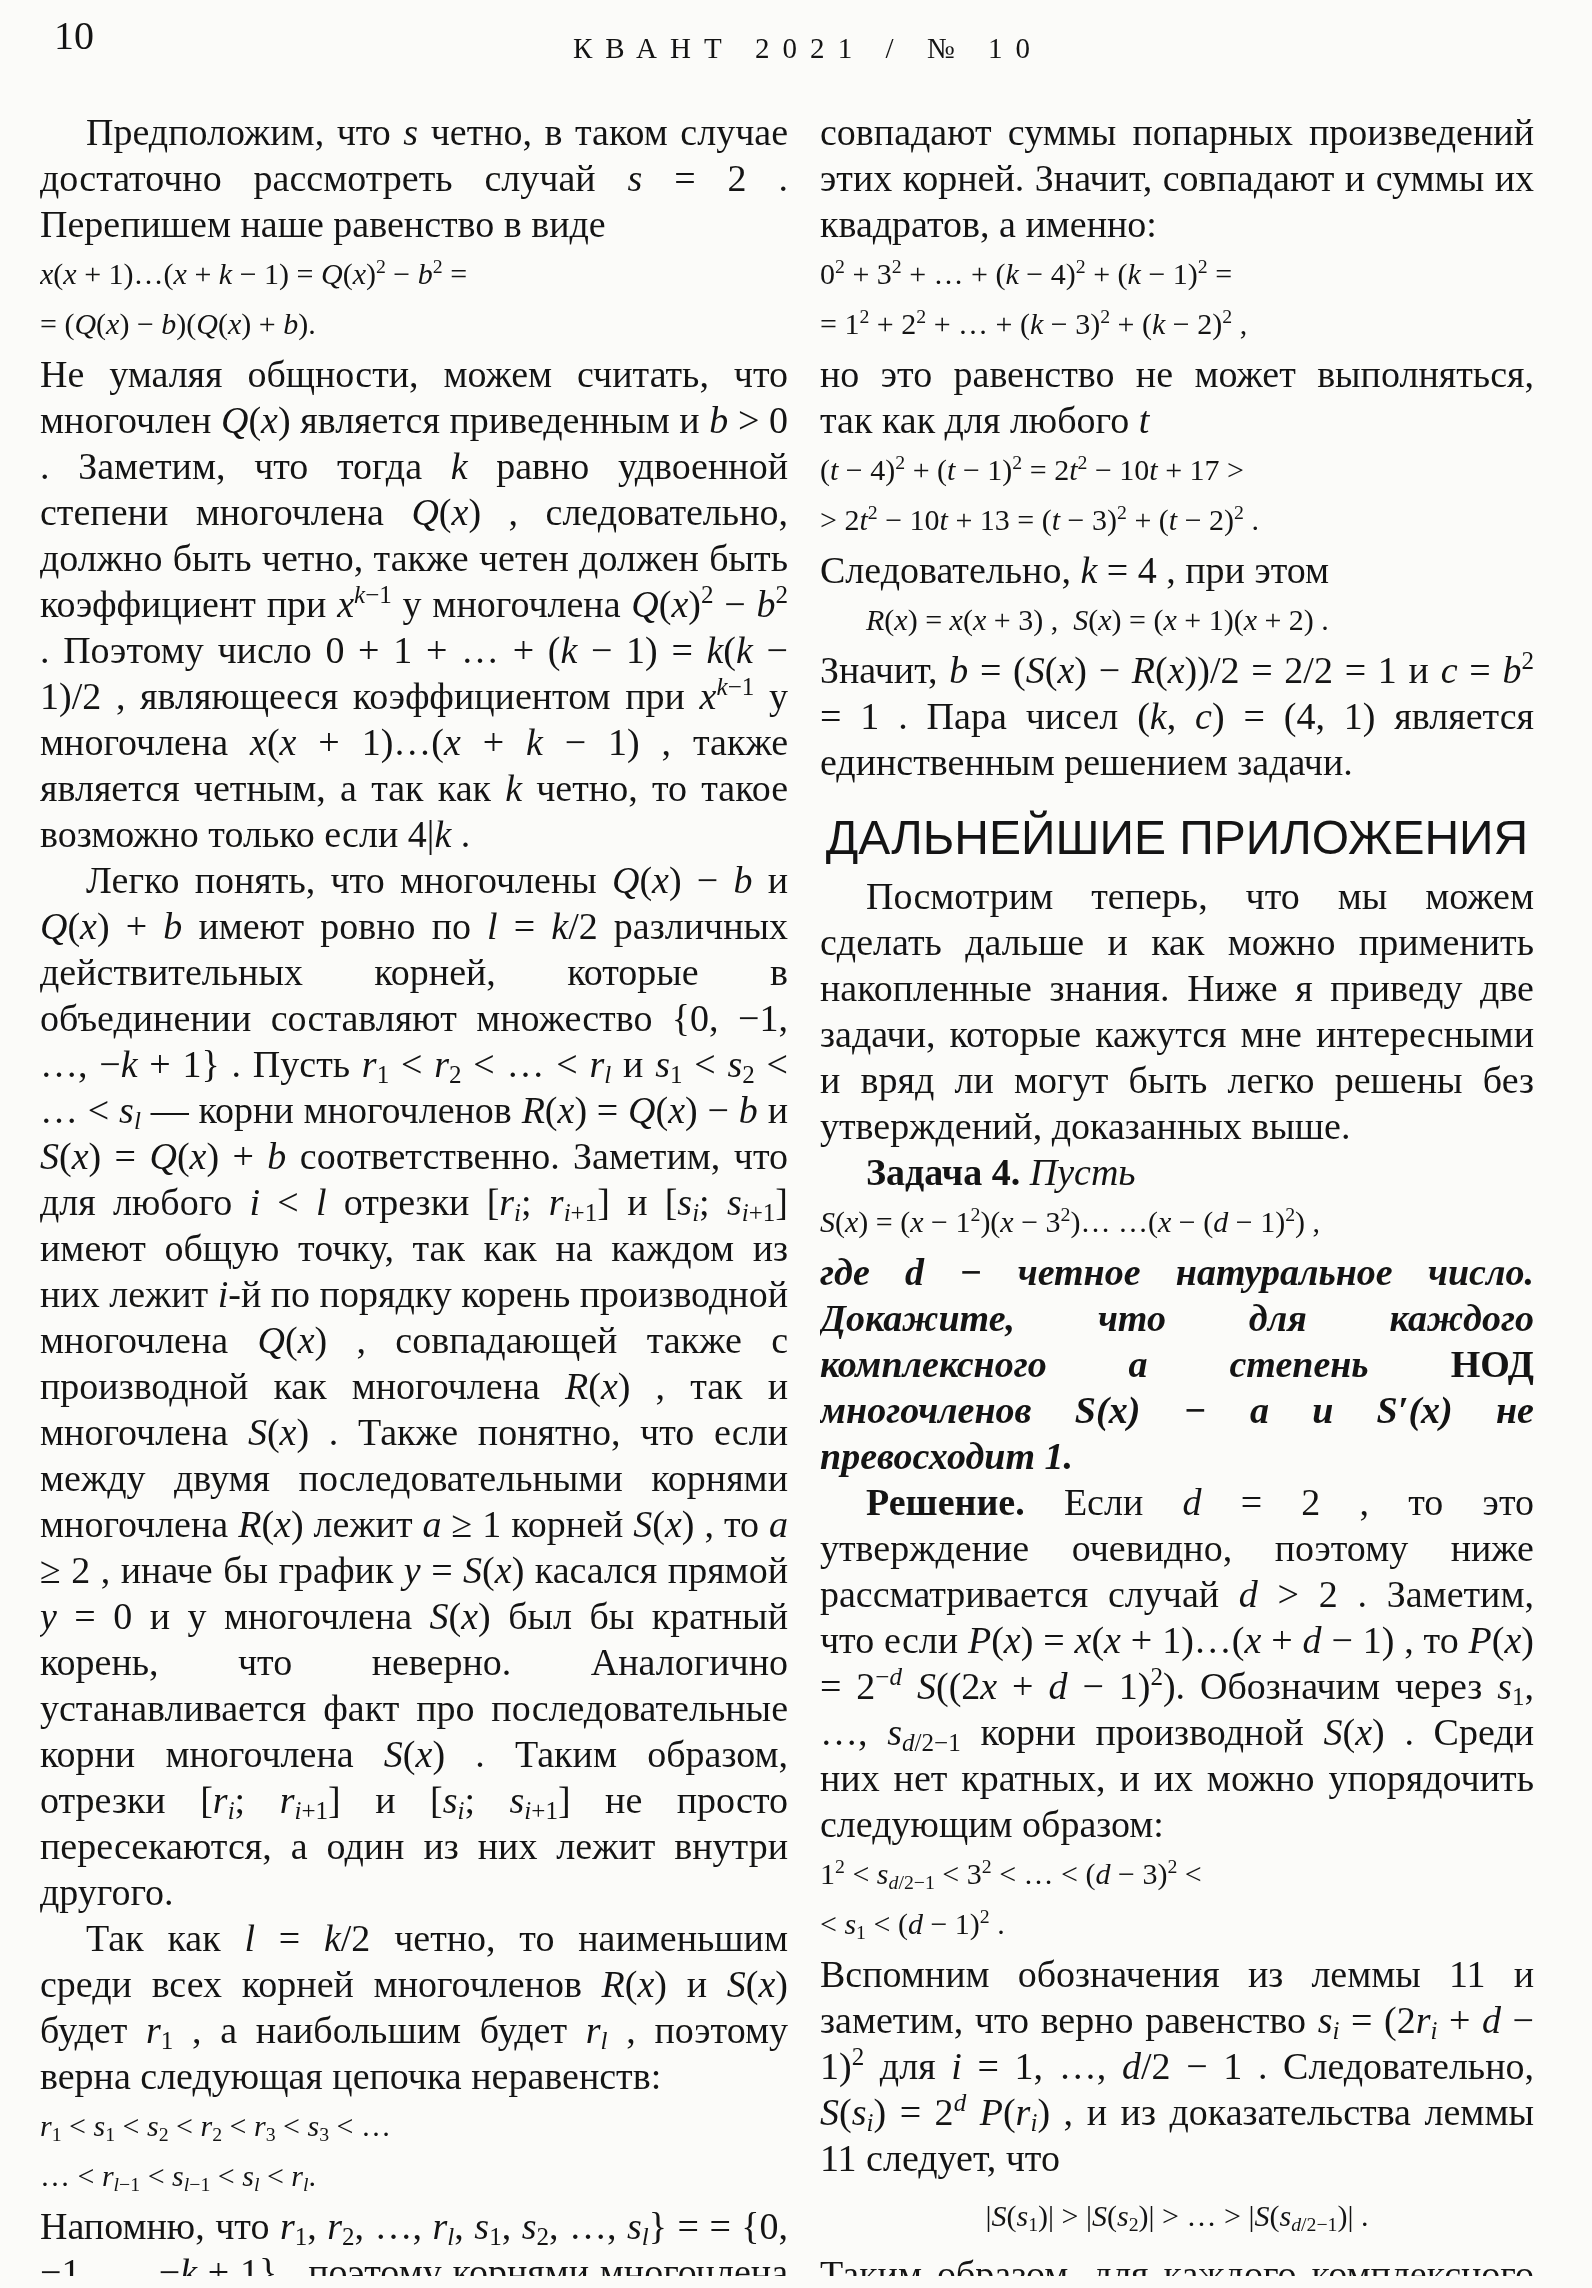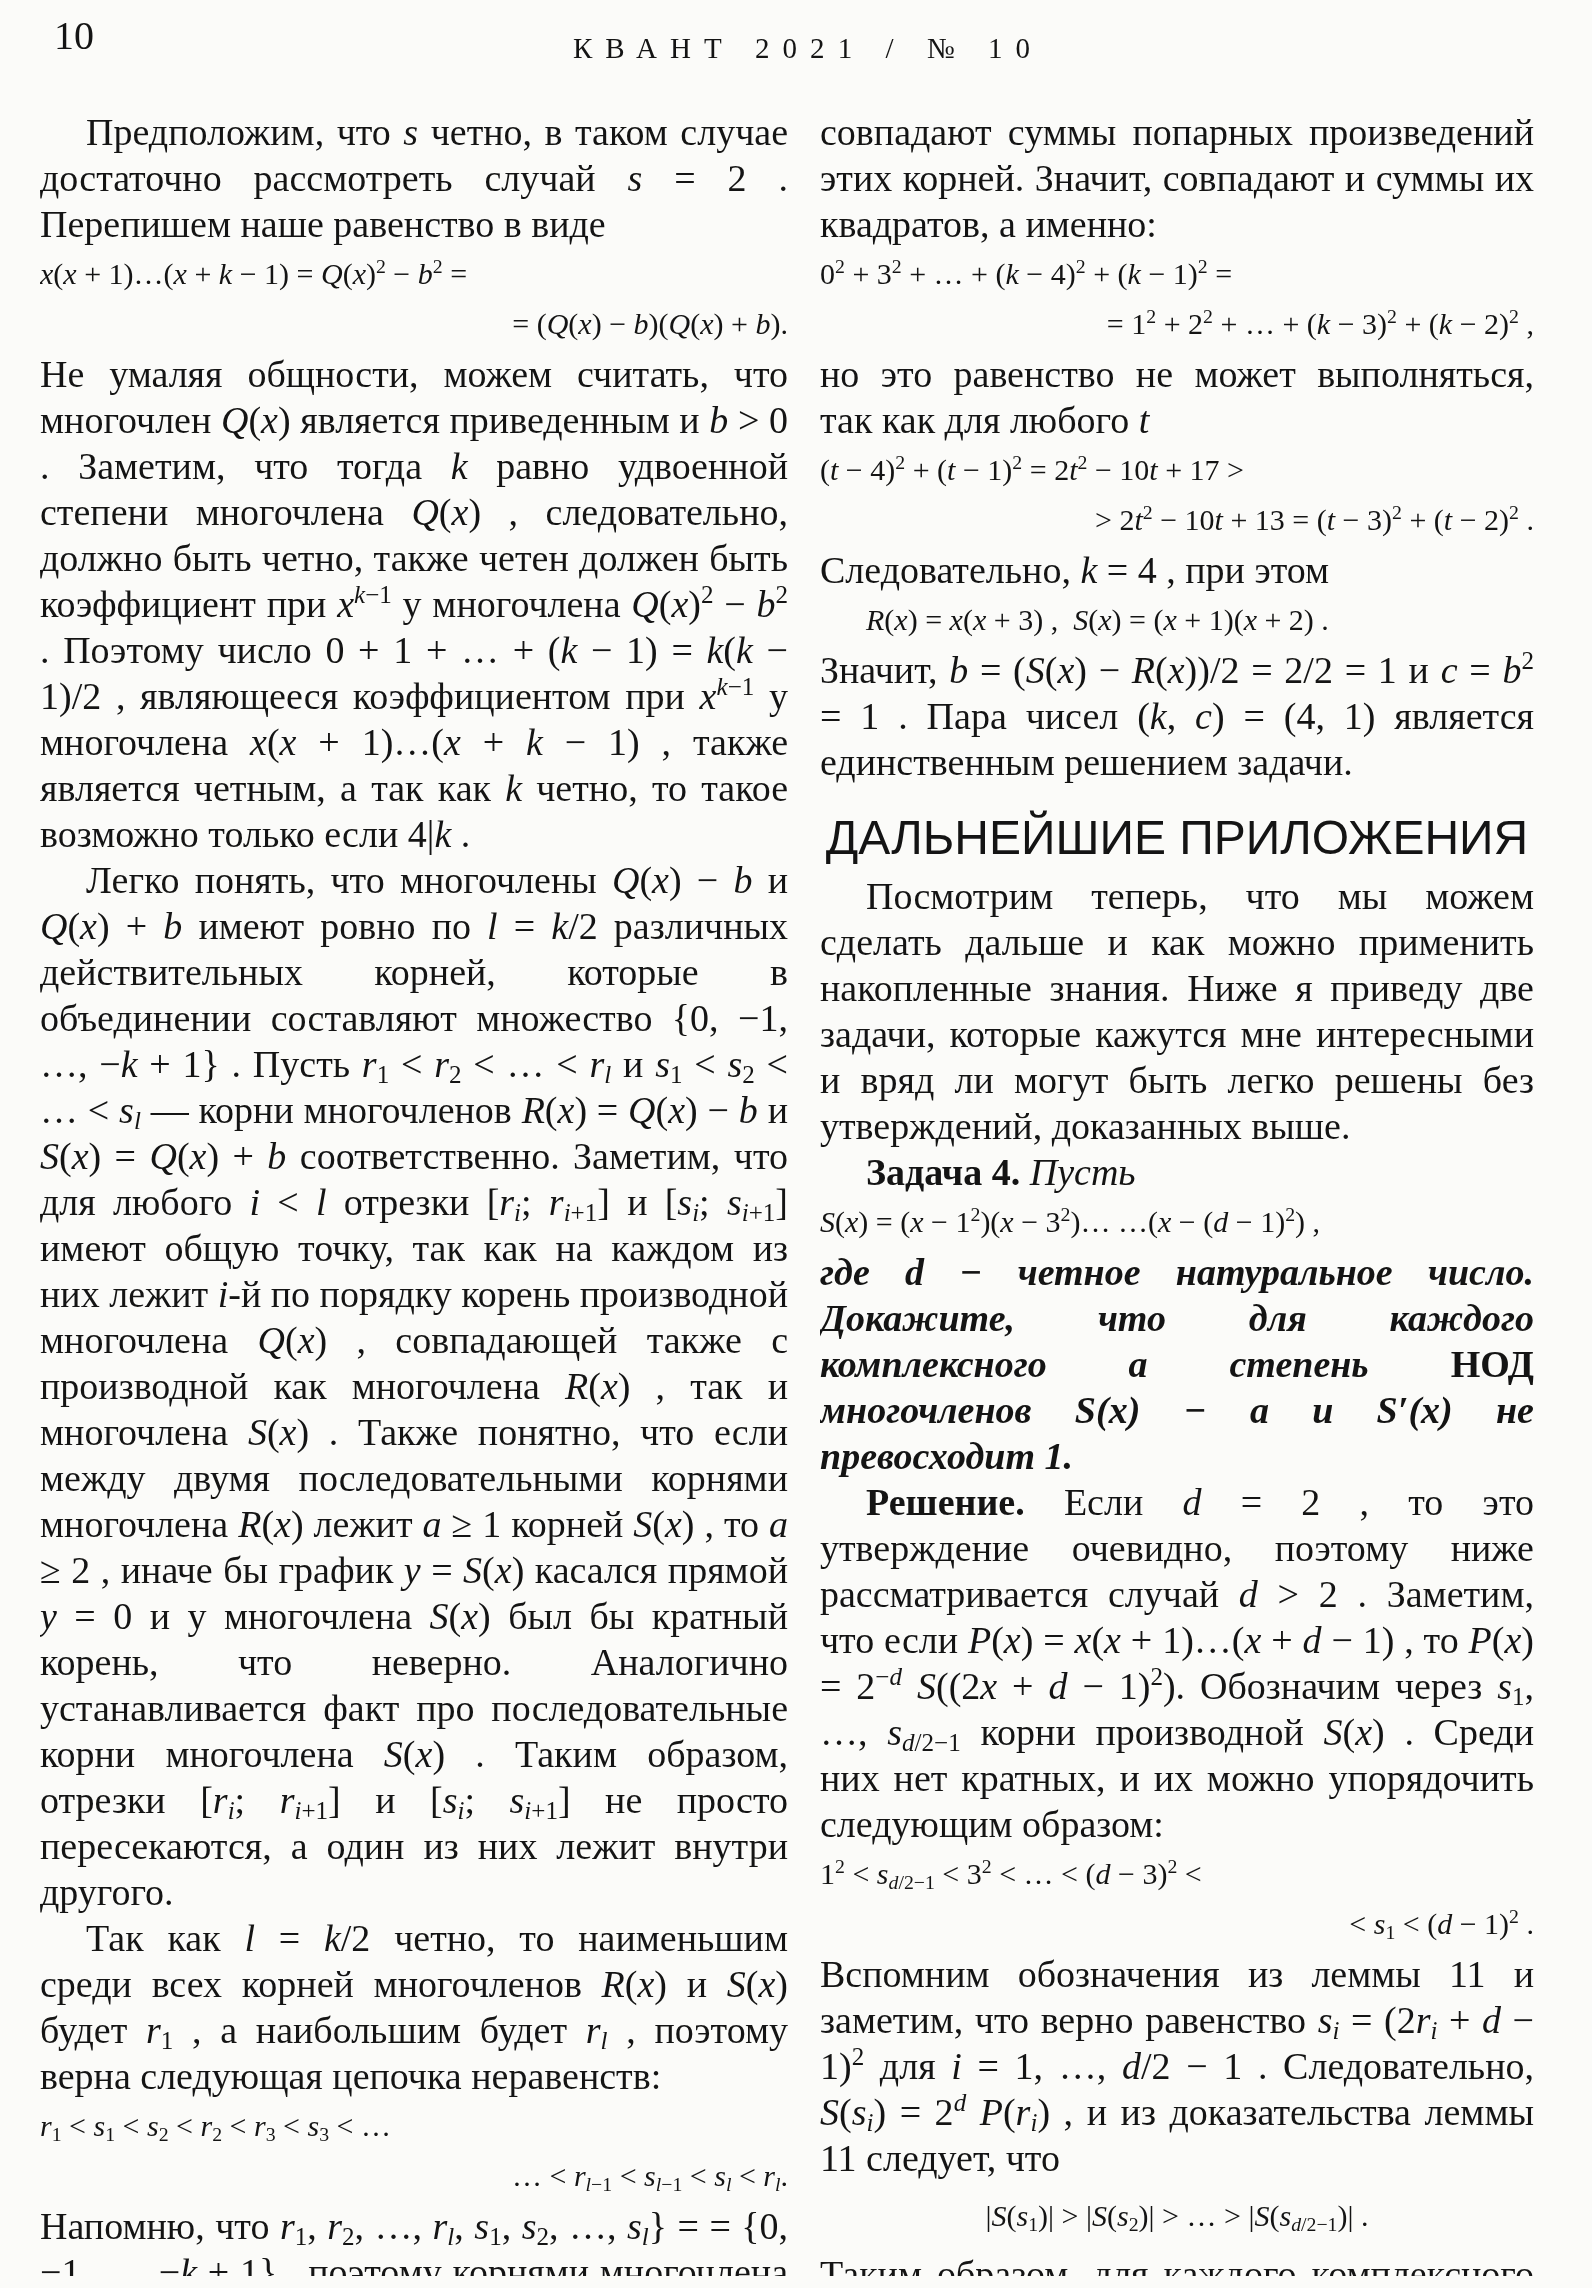--- a/index.html
+++ b/index.html
@@ -30,21 +30,21 @@
   .col-right { width:714px; }
   p.body {
     margin:0; font-size:38px; line-height:46px;
     text-align:justify; hyphens:auto;
   }
   p.ind { text-indent:46px; }
   p.pit { font-style:italic;font-weight:bold; }
   .rm { font-style:normal; }
   .math { margin:2px 0; font-size:30px; line-height:50px; }
   .math .l { text-align:left; }
-  .math .r { text-align:right; }
+  .math .r { text-align:left; }
   .math .c { text-align:center; }
   .math .ind1 { padding-left:46px; }
   .math.sp { margin:10px 0; }
   sup, sub { font-size:66%; line-height:0; }
   sub { vertical-align:-0.25em; }
   .heading {
     font-family:"Liberation Sans", sans-serif;
     font-weight:normal; font-size:48px; line-height:46px;
     text-align:center; margin:30px 0 12px 0;
   }

